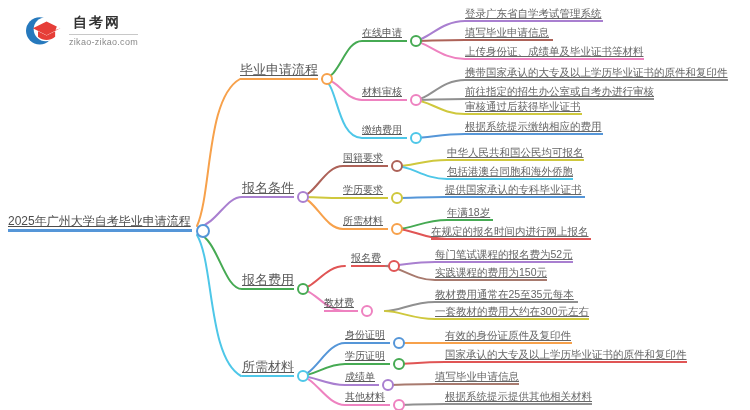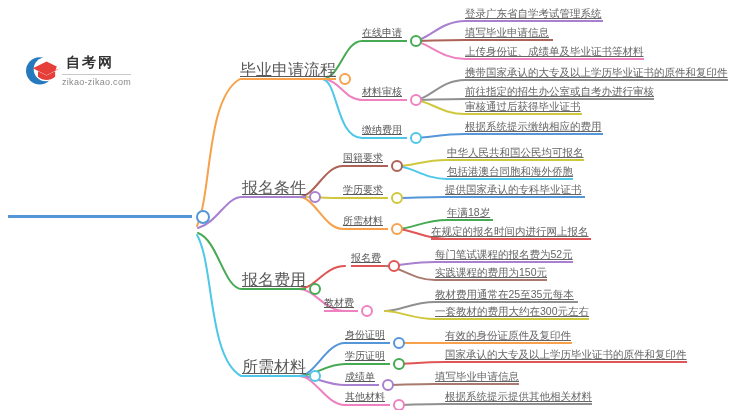--- a/index.html
+++ b/index.html
@@ -6,31 +6,31 @@
     --blue:#5596d8; --orange:#f7a14b; --purple:#a97fd0; --green:#46aa53;
     --cyan:#4ec7e8; --pink:#ee82c0; --maroon:#ad6258; --gray:#909090;
     --olive:#cfc83d; --red:#e05555; --brown:#a87a6e;
   }
   html,body{margin:0;padding:0;}
   body{
     width:750px;height:410px;background:#ffffff;position:relative;overflow:hidden;
     font-family:"Liberation Sans","DejaVu Sans",sans-serif;
   }
   
-  .logo{position:absolute;left:26px;top:12px;display:flex;align-items:center;margin-top:40px;}
+  .logo{position:absolute;left:26px;top:12px;display:flex;align-items:center;gap:7px;}
   .logo-title{font-size:14px;font-weight:bold;color:#333;letter-spacing:2px;padding:0 4px 2px 4px;}
   .logo-domain{font-size:9px;color:#8a8a8a;border-top:1px solid #c8c8c8;padding-top:2px;letter-spacing:.3px;}
   
   .wires{position:absolute;left:0;top:0;}
   .wires path{fill:none;stroke-width:2;stroke-linecap:round;stroke:var(--c,#999);}
   
   .node,.leaf{position:absolute;white-space:nowrap;text-decoration:underline;}
   .node{color:#595959;border-bottom:2px solid var(--c,#999);padding-bottom:1px;}
   .root{font-size:12px;line-height:14px;border-bottom-width:3px;text-align:right;color:#4d4d4d;padding-right:2px;}
-  .lvl1{font-size:16px;line-height:14px;}
+  .lvl1{font-size:13px;line-height:14px;}
   .lvl2{font-size:10px;line-height:12px;}
   .leaf{font-size:10.5px;line-height:13px;color:#666;border-bottom:2px solid var(--c,#999);}
   .dot{position:absolute;right:-15px;bottom:-7px;width:8px;height:8px;background:#fff;
        border:2px solid var(--c,#999);border-radius:50%;}
   .root .dot{right:-18px;bottom:-9px;width:10px;height:10px;}
   
   .c-blue{--c:var(--blue)} .c-orange{--c:var(--orange)} .c-purple{--c:var(--purple)}
   .c-green{--c:var(--green)} .c-cyan{--c:var(--cyan)} .c-pink{--c:var(--pink)}
   .c-maroon{--c:var(--maroon)} .c-gray{--c:var(--gray)} .c-olive{--c:var(--olive)}
   .c-red{--c:var(--red)} .c-brown{--c:var(--brown)}
@@ -96,20 +96,21 @@
   <path class="c-purple" d="M299,376 C315,376 326,385 345,385"></path>
   <path class="c-pink" d="M299,376 C315,376 326,405 345,405"></path>
 
   <path class="c-orange" d="M396,343 C410,343 420,343 445,343"></path>
   <path class="c-red" d="M396,364 C410,364 420,362 445,362"></path>
   <path class="c-brown" d="M385,385 C400,385 412,384 435,384"></path>
   <path class="c-gray" d="M396,405 C410,405 420,404 445,404"></path>
 </svg>
 
 <div class="node root c-blue" style="left:8px;top:214px;width:182px">
+  <span>2025年广州大学自考毕业申请流程</span>
   <i class="dot"></i>
 </div>
 
 <div class="node lvl1 c-orange" style="left:240px;top:63px;min-width:76px">
   <span>毕业申请流程</span>
   <i class="dot"></i>
 </div>
 <div class="node lvl1 c-purple" style="left:242px;top:181px;min-width:52px">
   <span>报名条件</span>
   <i class="dot"></i>

